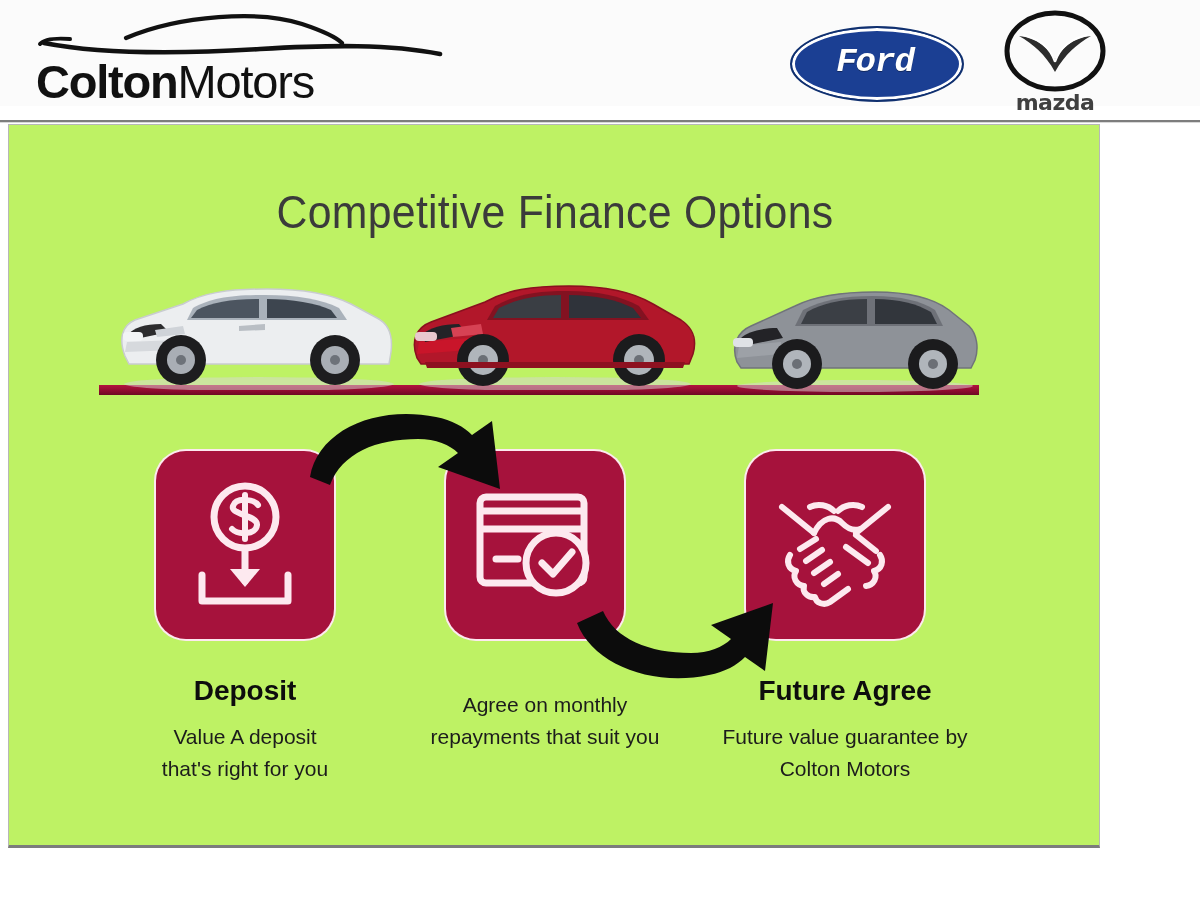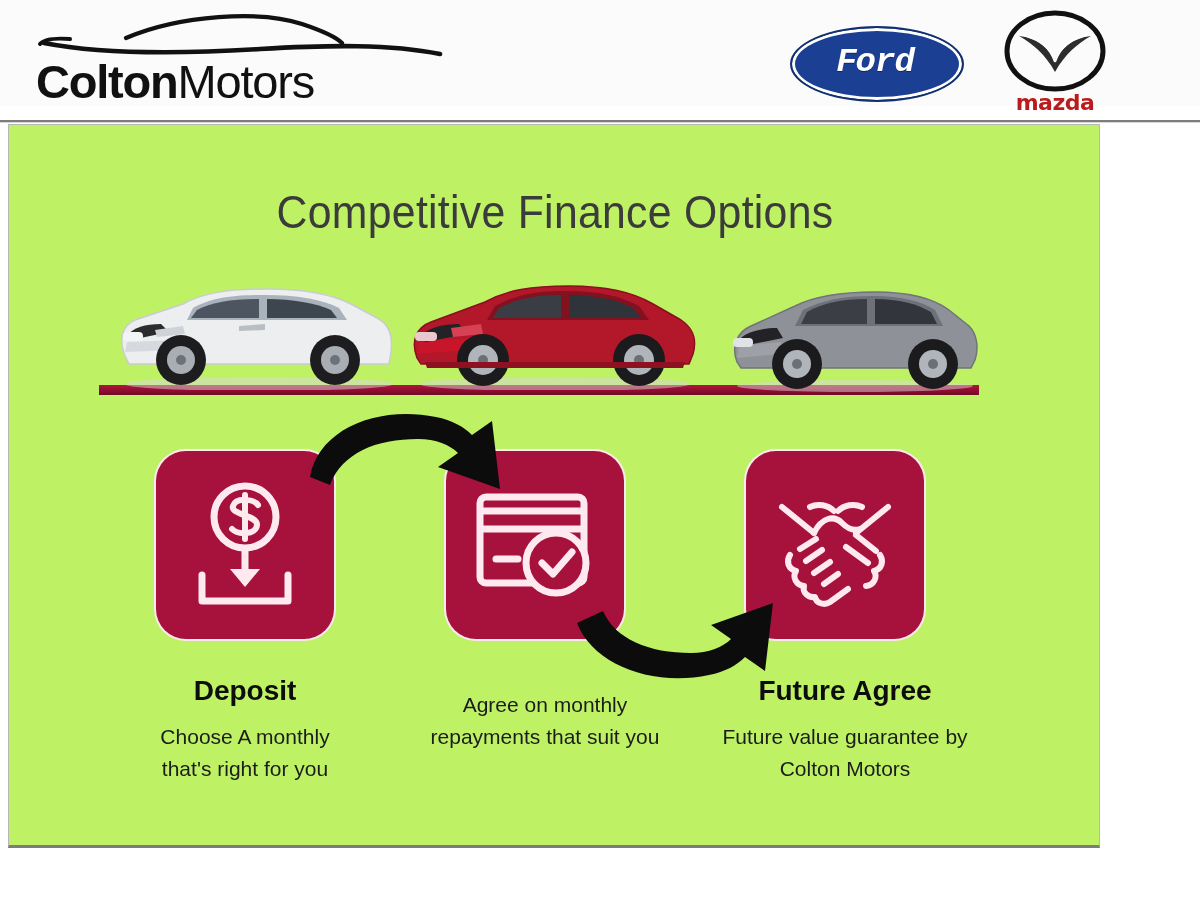--- a/index.html
+++ b/index.html
@@ -89,21 +89,21 @@
   }
   #mazda-word {
     position: absolute;
     left: 0; top: 80px;
     width: 110px;
     text-align: center;
     font-family: "DejaVu Sans", sans-serif;
     font-weight: 700;
     font-size: 22px;
     letter-spacing: -0.5px;
-    color: #b91c1c;
+    color: #404040;
   }
 
   #header-divider {
     position: absolute;
     left: 0; top: 120px;
     width: 1200px; height: 3px;
     background: linear-gradient(to bottom, #7d7d7d 0 2px, #d8d8d8 2px 3px);
   }
 
   
@@ -346,21 +346,21 @@
 
   <svg class="flow-arrow" id="arrow-two" viewBox="0 0 230 110">
     <path d="M8 36 C24 78 84 100 140 88 C156 85 168 78 176 70
              L196 84 L204 16 L142 38 L162 52
              C154 60 140 66 122 66 C80 66 46 52 34 24 Z" fill="#0c0c0c"></path>
   </svg>
 
   <div class="step-caption" id="caption-deposit">
     <div class="step-title">Deposit</div>
     <div class="step-desc">
-      <div>Choose A monthly</div>
+      <div>Value A deposit</div>
       <div>that's right for you</div>
     </div>
   </div>
 
   <div class="step-caption" id="caption-repayments">
     <div class="step-desc">
       <div>Agree on monthly</div>
       <div>repayments that suit you</div>
     </div>
   </div>

